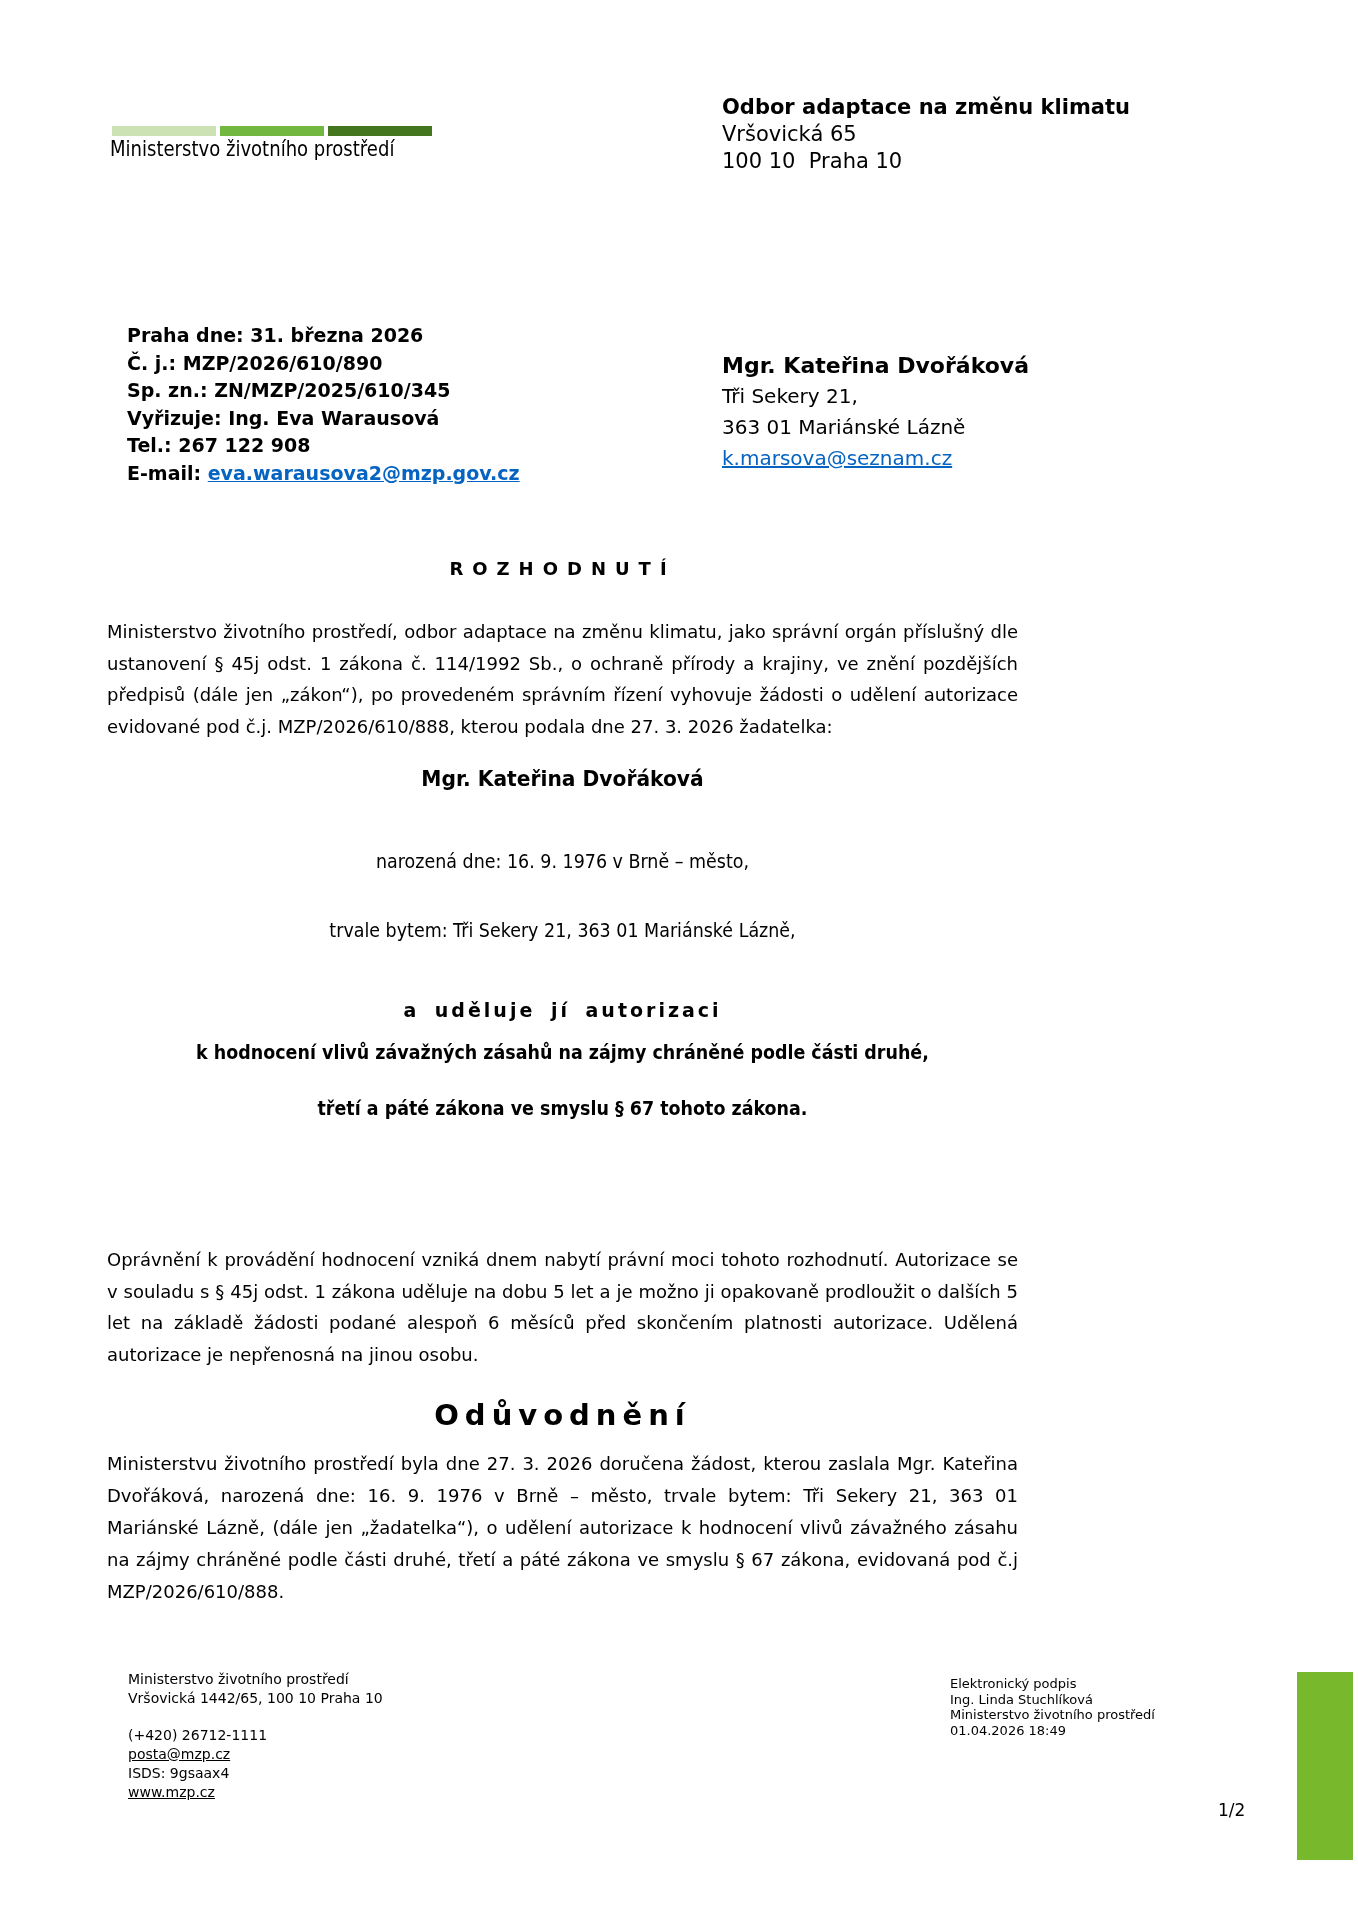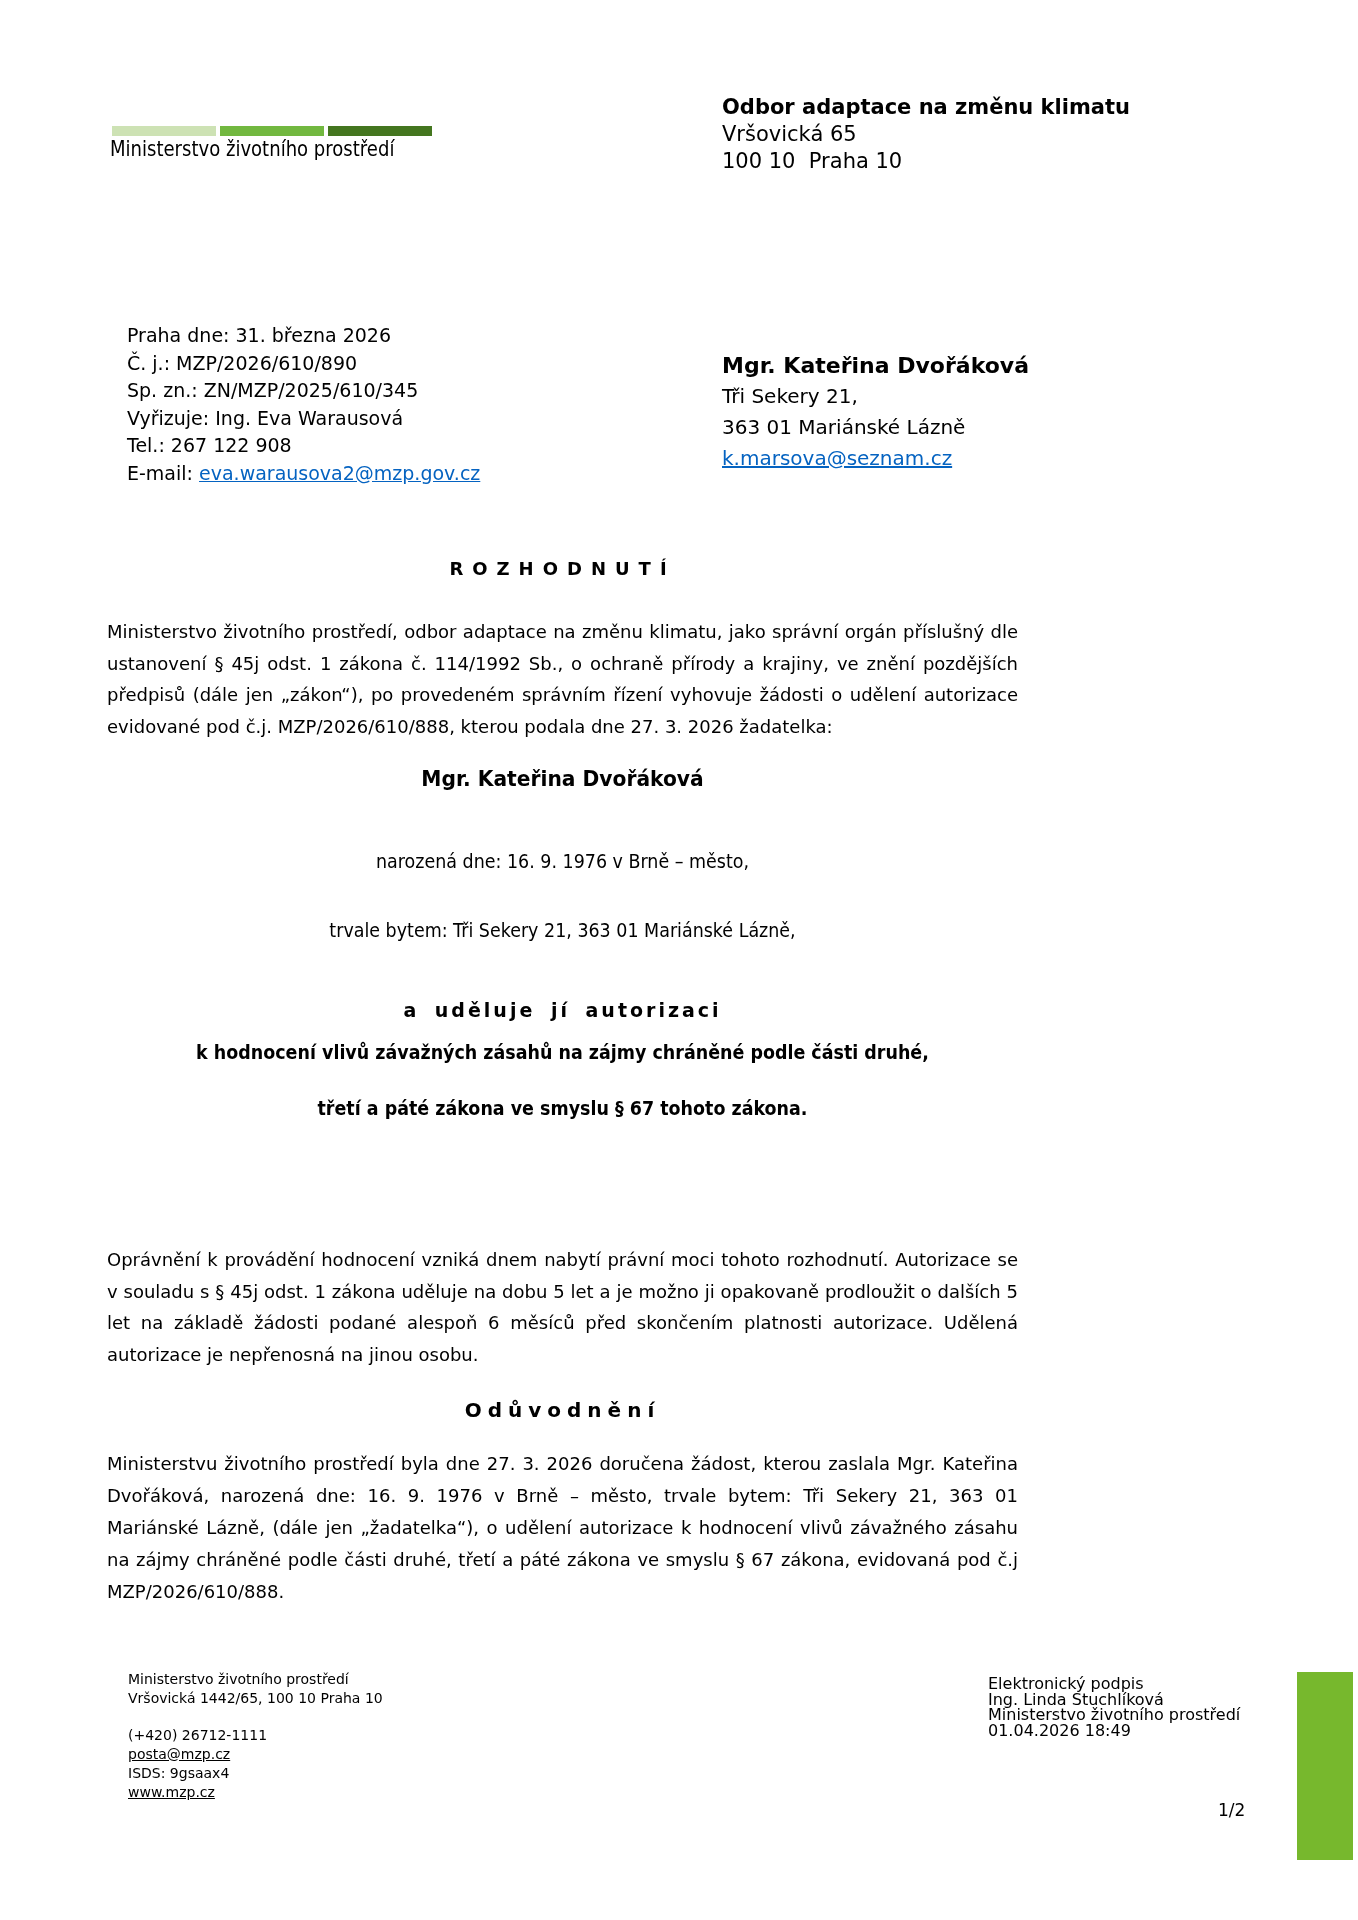--- a/index.html
+++ b/index.html
@@ -16,46 +16,46 @@
   
   .logo-bars{left:112px;top:126px;display:flex;gap:4px;}
   .logo-bar{width:104px;height:10px;display:block;}
   .logo-text{left:110px;top:136px;font-size:22px;white-space:nowrap;
     transform:scaleX(0.82);transform-origin:left top;letter-spacing:0px;}
   
   .hdr{left:722px;top:94px;font-size:21px;line-height:27px;}
   .hdr .dept{font-weight:bold;}
   .pre{white-space:pre-wrap;}
   
-  .meta{left:127px;top:322px;font-size:19px;line-height:27.5px;}
+  .meta{left:127px;top:322px;font-size:19px;line-height:27.5px;font-weight:bold;}
   a.link{color:#0563c1;text-decoration:underline;cursor:pointer;}
   
   .addr{left:722px;top:350px;font-size:20px;line-height:31px;}
   .addr .name{font-size:22px;font-weight:bold;}
   
   .row{left:107px;width:911px;text-align:center;}
   .doc-title{top:558px;font-size:18px;font-weight:bold;letter-spacing:9px;}
   .para{left:107px;width:911px;font-size:18px;line-height:31.5px;
     text-align:justify;text-align-last:left;}
   .p-intro{top:616px;}
   .applicant{top:766px;font-size:22px;font-weight:bold;}
   .born{top:850px;font-size:19px;}
   .residence{top:919px;font-size:19px;}
   .grant{top:987px;font-size:19px;font-weight:bold;letter-spacing:3px;word-spacing:6px;margin-top:12px;}
   .scope1{top:1041px;font-size:19px;font-weight:bold;}
   .scope2{top:1097px;font-size:19px;font-weight:bold;}
   .cond{transform:scaleX(0.92);transform-origin:center center;}
   .p-validity{top:1208px;margin-top:36px;}
-  .just-title{top:1398px;font-size:20px;font-weight:bold;letter-spacing:6px;}
+  .just-title{top:1398px;font-size:29px;font-weight:bold;letter-spacing:6px;}
   .p-just{top:1448px;line-height:32px;}
   
   .foot-left{left:128px;top:1670px;font-size:14px;line-height:19px;}
   .foot-left .gap{height:18px;}
   a.blink{color:#000;text-decoration:underline;cursor:pointer;}
-  .foot-right{left:950px;top:1676px;font-size:16px;line-height:15.5px;margin-left:38px;}
+  .foot-right{left:950px;top:1676px;font-size:13px;line-height:15.5px;}
   .page-num{left:1218px;top:1800px;font-size:17px;}
   .accent{left:1297px;top:1672px;width:56px;height:188px;}
 </style>
 </head>
 <body>
 
 <div class="page">
 
   <div class="abs logo-bars">
     <span class="logo-bar" style="background: rgb(205, 226, 180);"></span>

